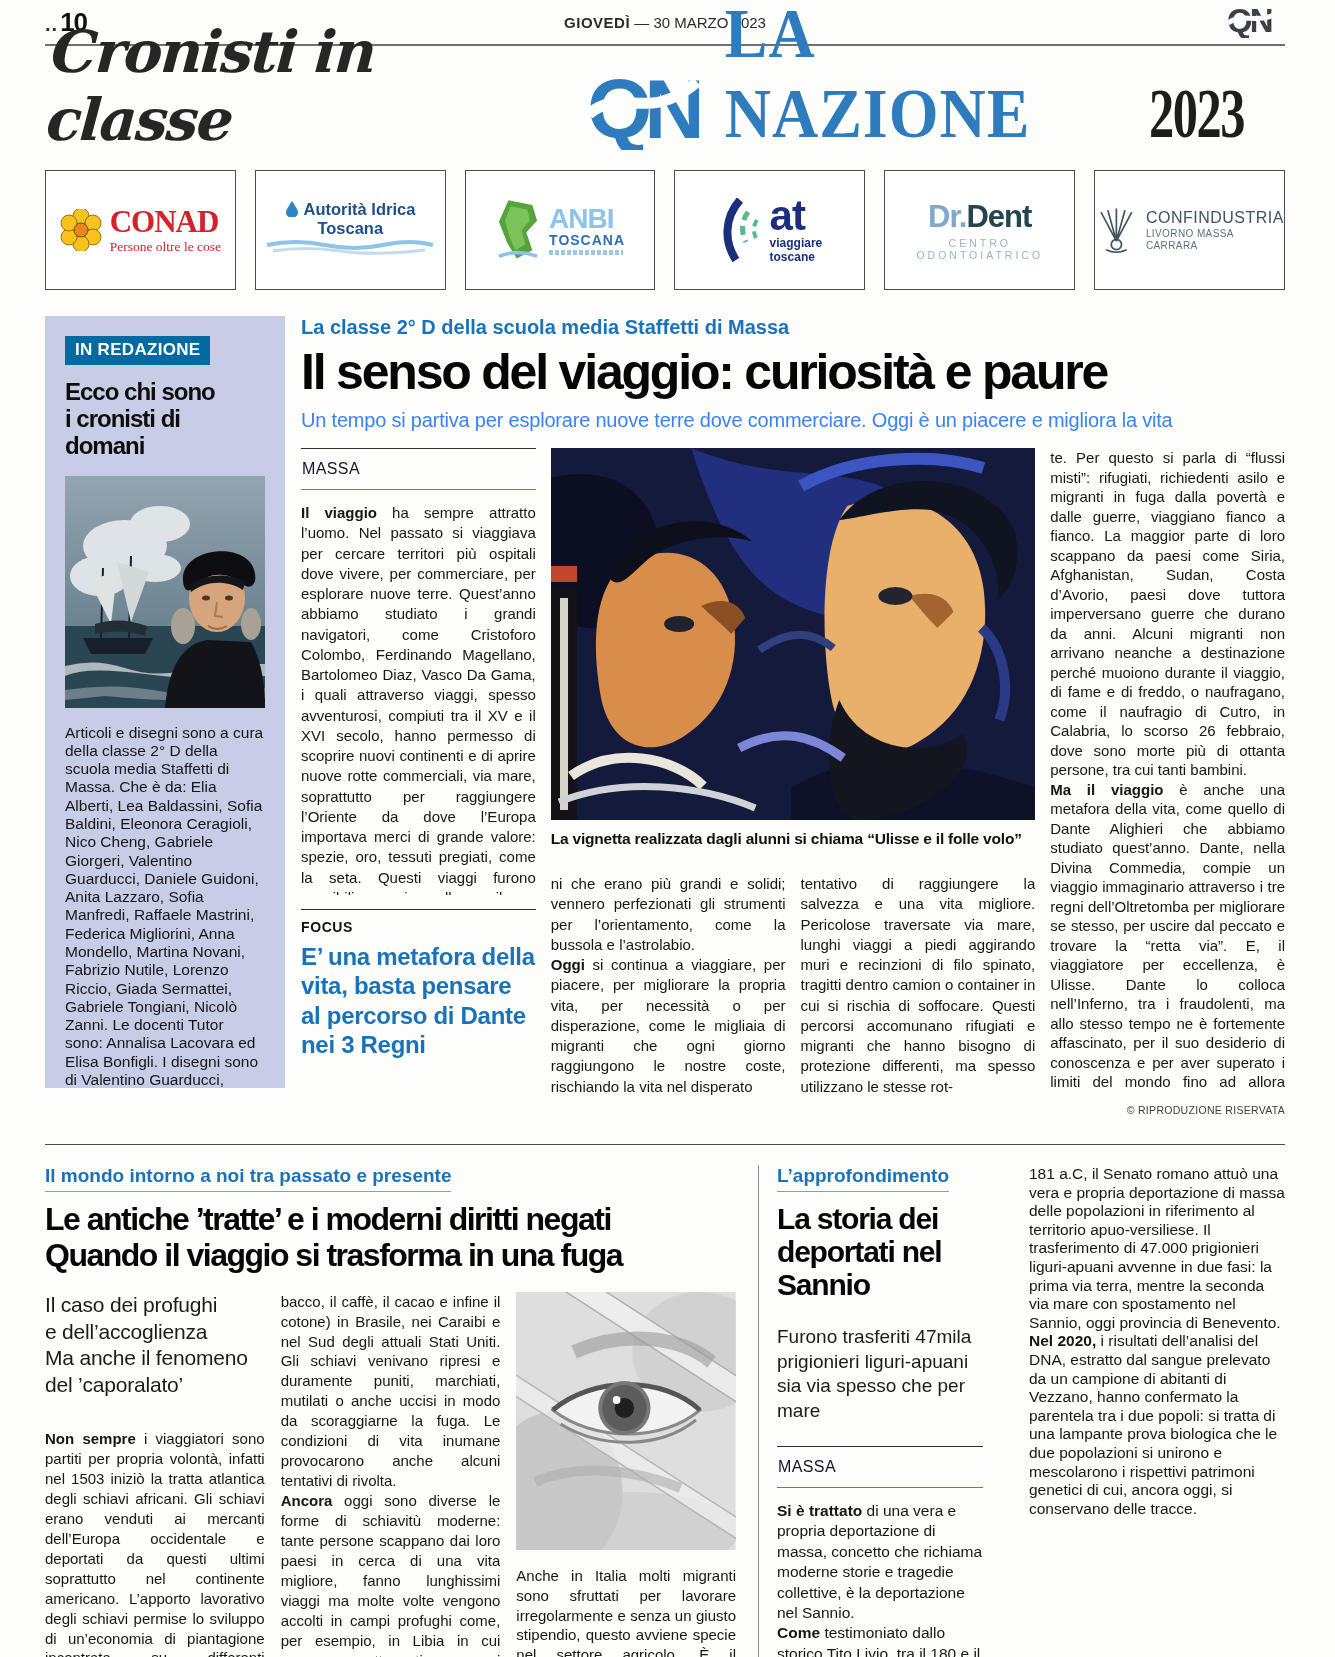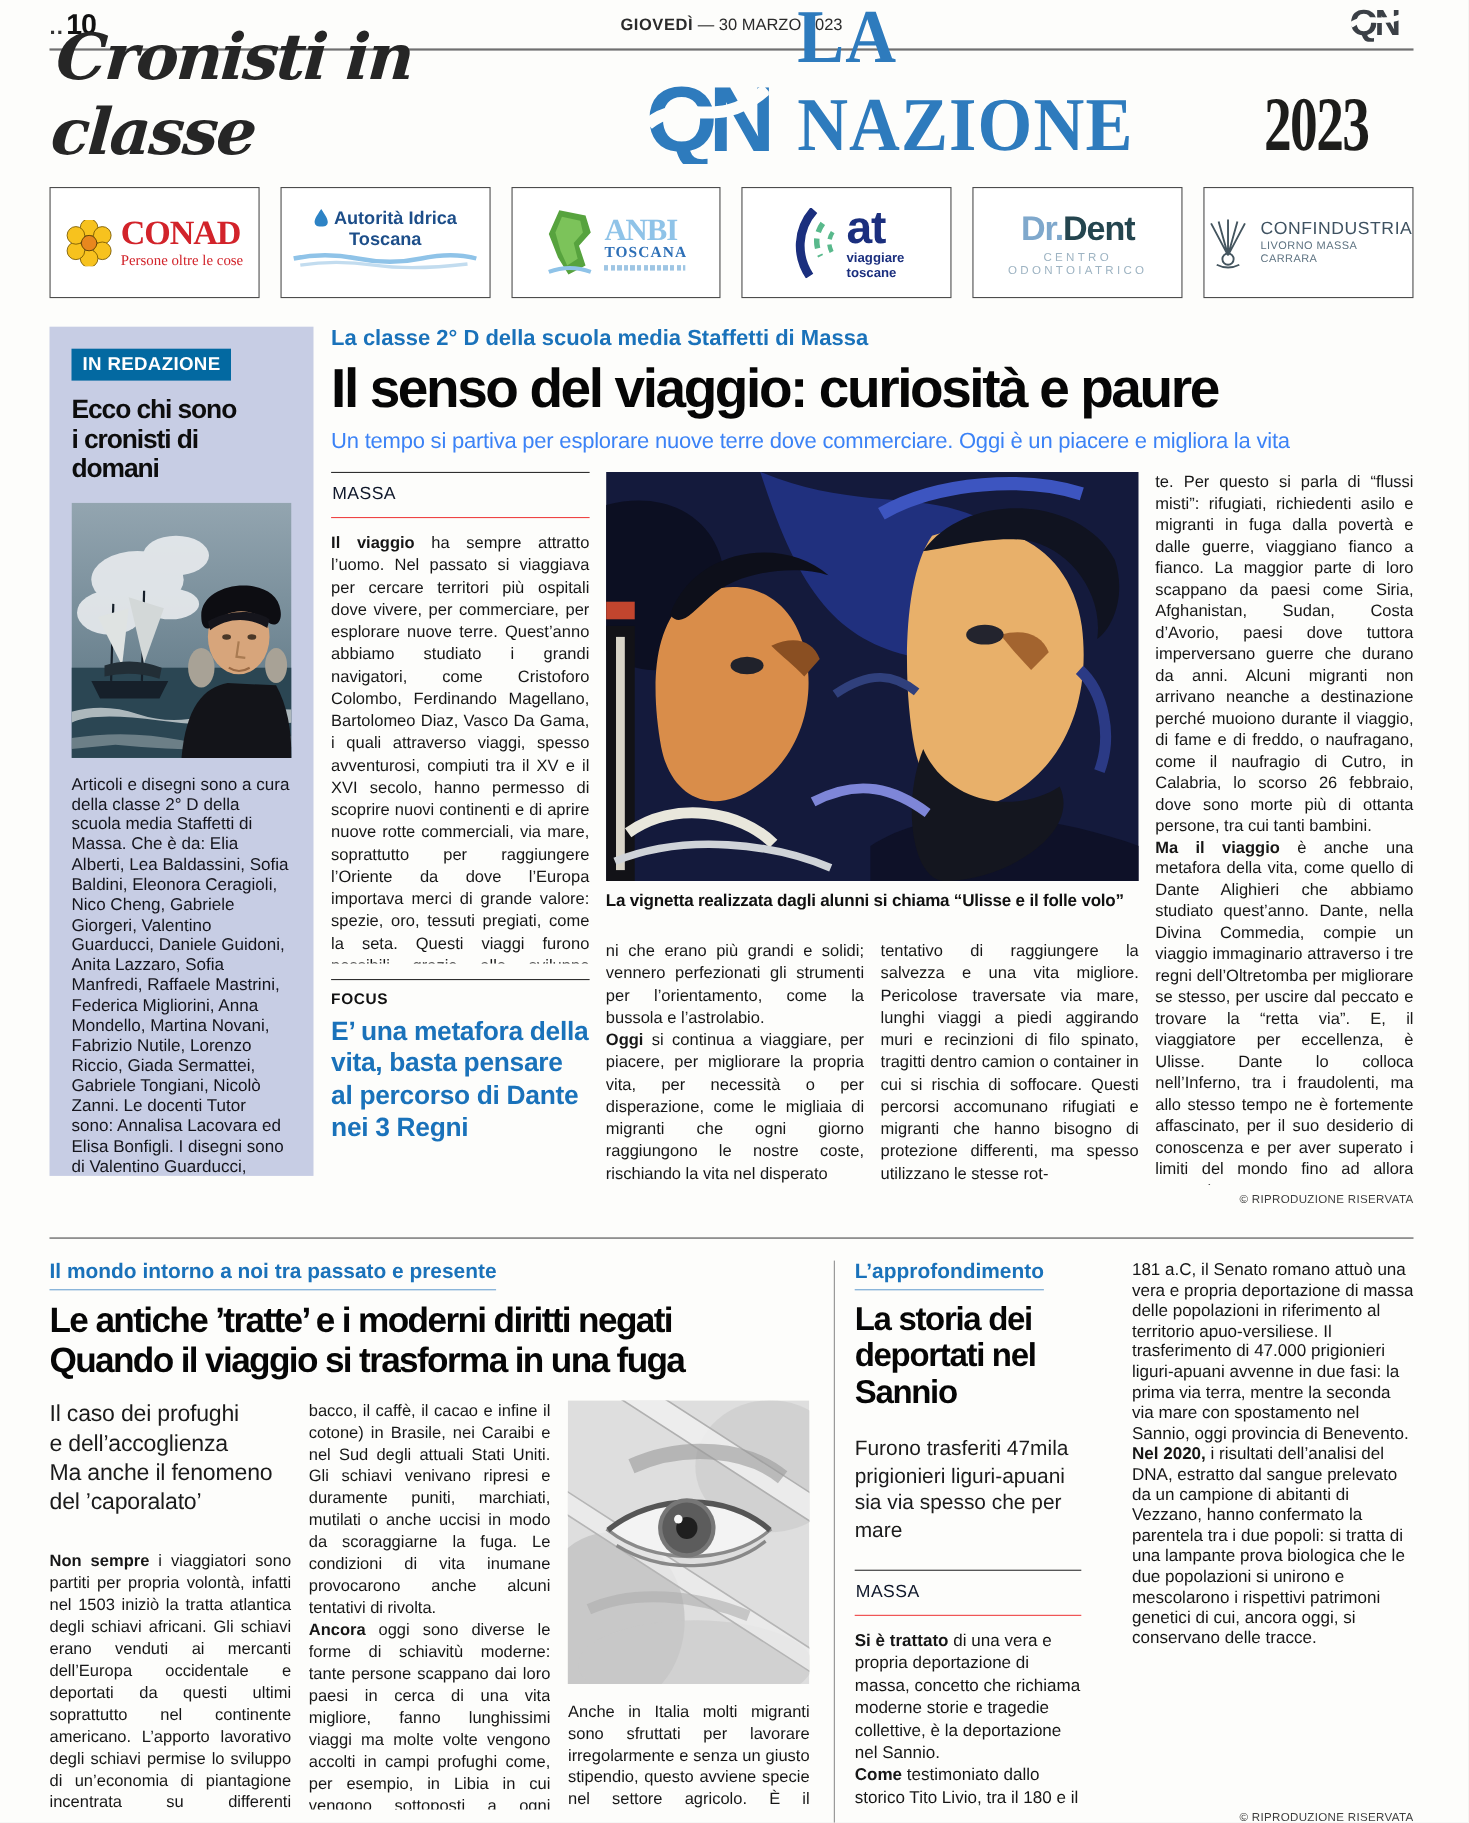--- a/index.html
+++ b/index.html
@@ -20,29 +20,29 @@
   .masthead { display:flex; align-items:flex-end; gap:26px; padding:14px 4px 10px 4px; height:118px; }
   .mh-script { font-family:"DejaVu Serif", serif; font-style:italic; font-weight:bold;
                font-size:58px; letter-spacing:-2px; color:#262626; transform:skewX(-4deg); }
   .mh-title { font-family:"Liberation Serif", serif; font-weight:bold; font-size:64px;
               color:#2e7bbd; letter-spacing:1px; transform:scaleY(1.08); transform-origin:bottom; }
   .mh-year { font-family:"Liberation Serif", serif; font-weight:bold; font-size:70px; color:#1d1d1b;
              transform:scaleX(.72); transform-origin:bottom left; letter-spacing:-2px; }
 
   
   .sponsors { display:flex; gap:19px; margin-top:6px; }
-  .sponsor { flex:1; border:1px solid #4d4d4d; background:#fff; height:101px;
+  .sponsor { flex:1; border:1px solid #4d4d4d; background:#fff; height:120px;
              display:flex; align-items:center; justify-content:center; gap:8px; overflow:hidden; }
   .conad-txt { text-align:left; }
   .conad-name { font-family:"Liberation Serif", serif; font-weight:bold; font-size:31px;
                 color:#d2232a; letter-spacing:-1px; line-height:1; }
   .conad-tag { font-family:"Liberation Serif", serif; font-size:13.5px; color:#d2232a; margin-top:2px; }
   .ait-wrap { text-align:center; }
   .ait-name { font-size:16.5px; font-weight:bold; color:#1d4e89; }
-  .anbi-txt { text-align:left; line-height:1;font-family:Liberation Serif, serif; }
+  .anbi-txt { text-align:left; line-height:1; }
   .anbi-name { font-size:28px; font-weight:bold; color:#8fc3e8; letter-spacing:-1px; }
   .anbi-sub { font-size:14px; font-weight:bold; color:#2d6fb7; letter-spacing:1px; }
   .anbi-bar { width:74px; height:5px; margin-top:3px;
               background:repeating-linear-gradient(90deg,#9fc6e4 0 4px,#fff 4px 6px); }
   .at-txt { text-align:left; line-height:1; }
   .at-name { font-size:42px; font-weight:bold; color:#1b2f7e; letter-spacing:-1px; }
   .at-sub { font-size:12px; font-weight:bold; color:#1b2f7e; line-height:1.15; }
   .dd-wrap { text-align:center; }
   .dd-name { font-size:31px; font-weight:bold; letter-spacing:-1px; }
   .dd-a { color:#7fa8cc; } .dd-b { color:#24454f; }

